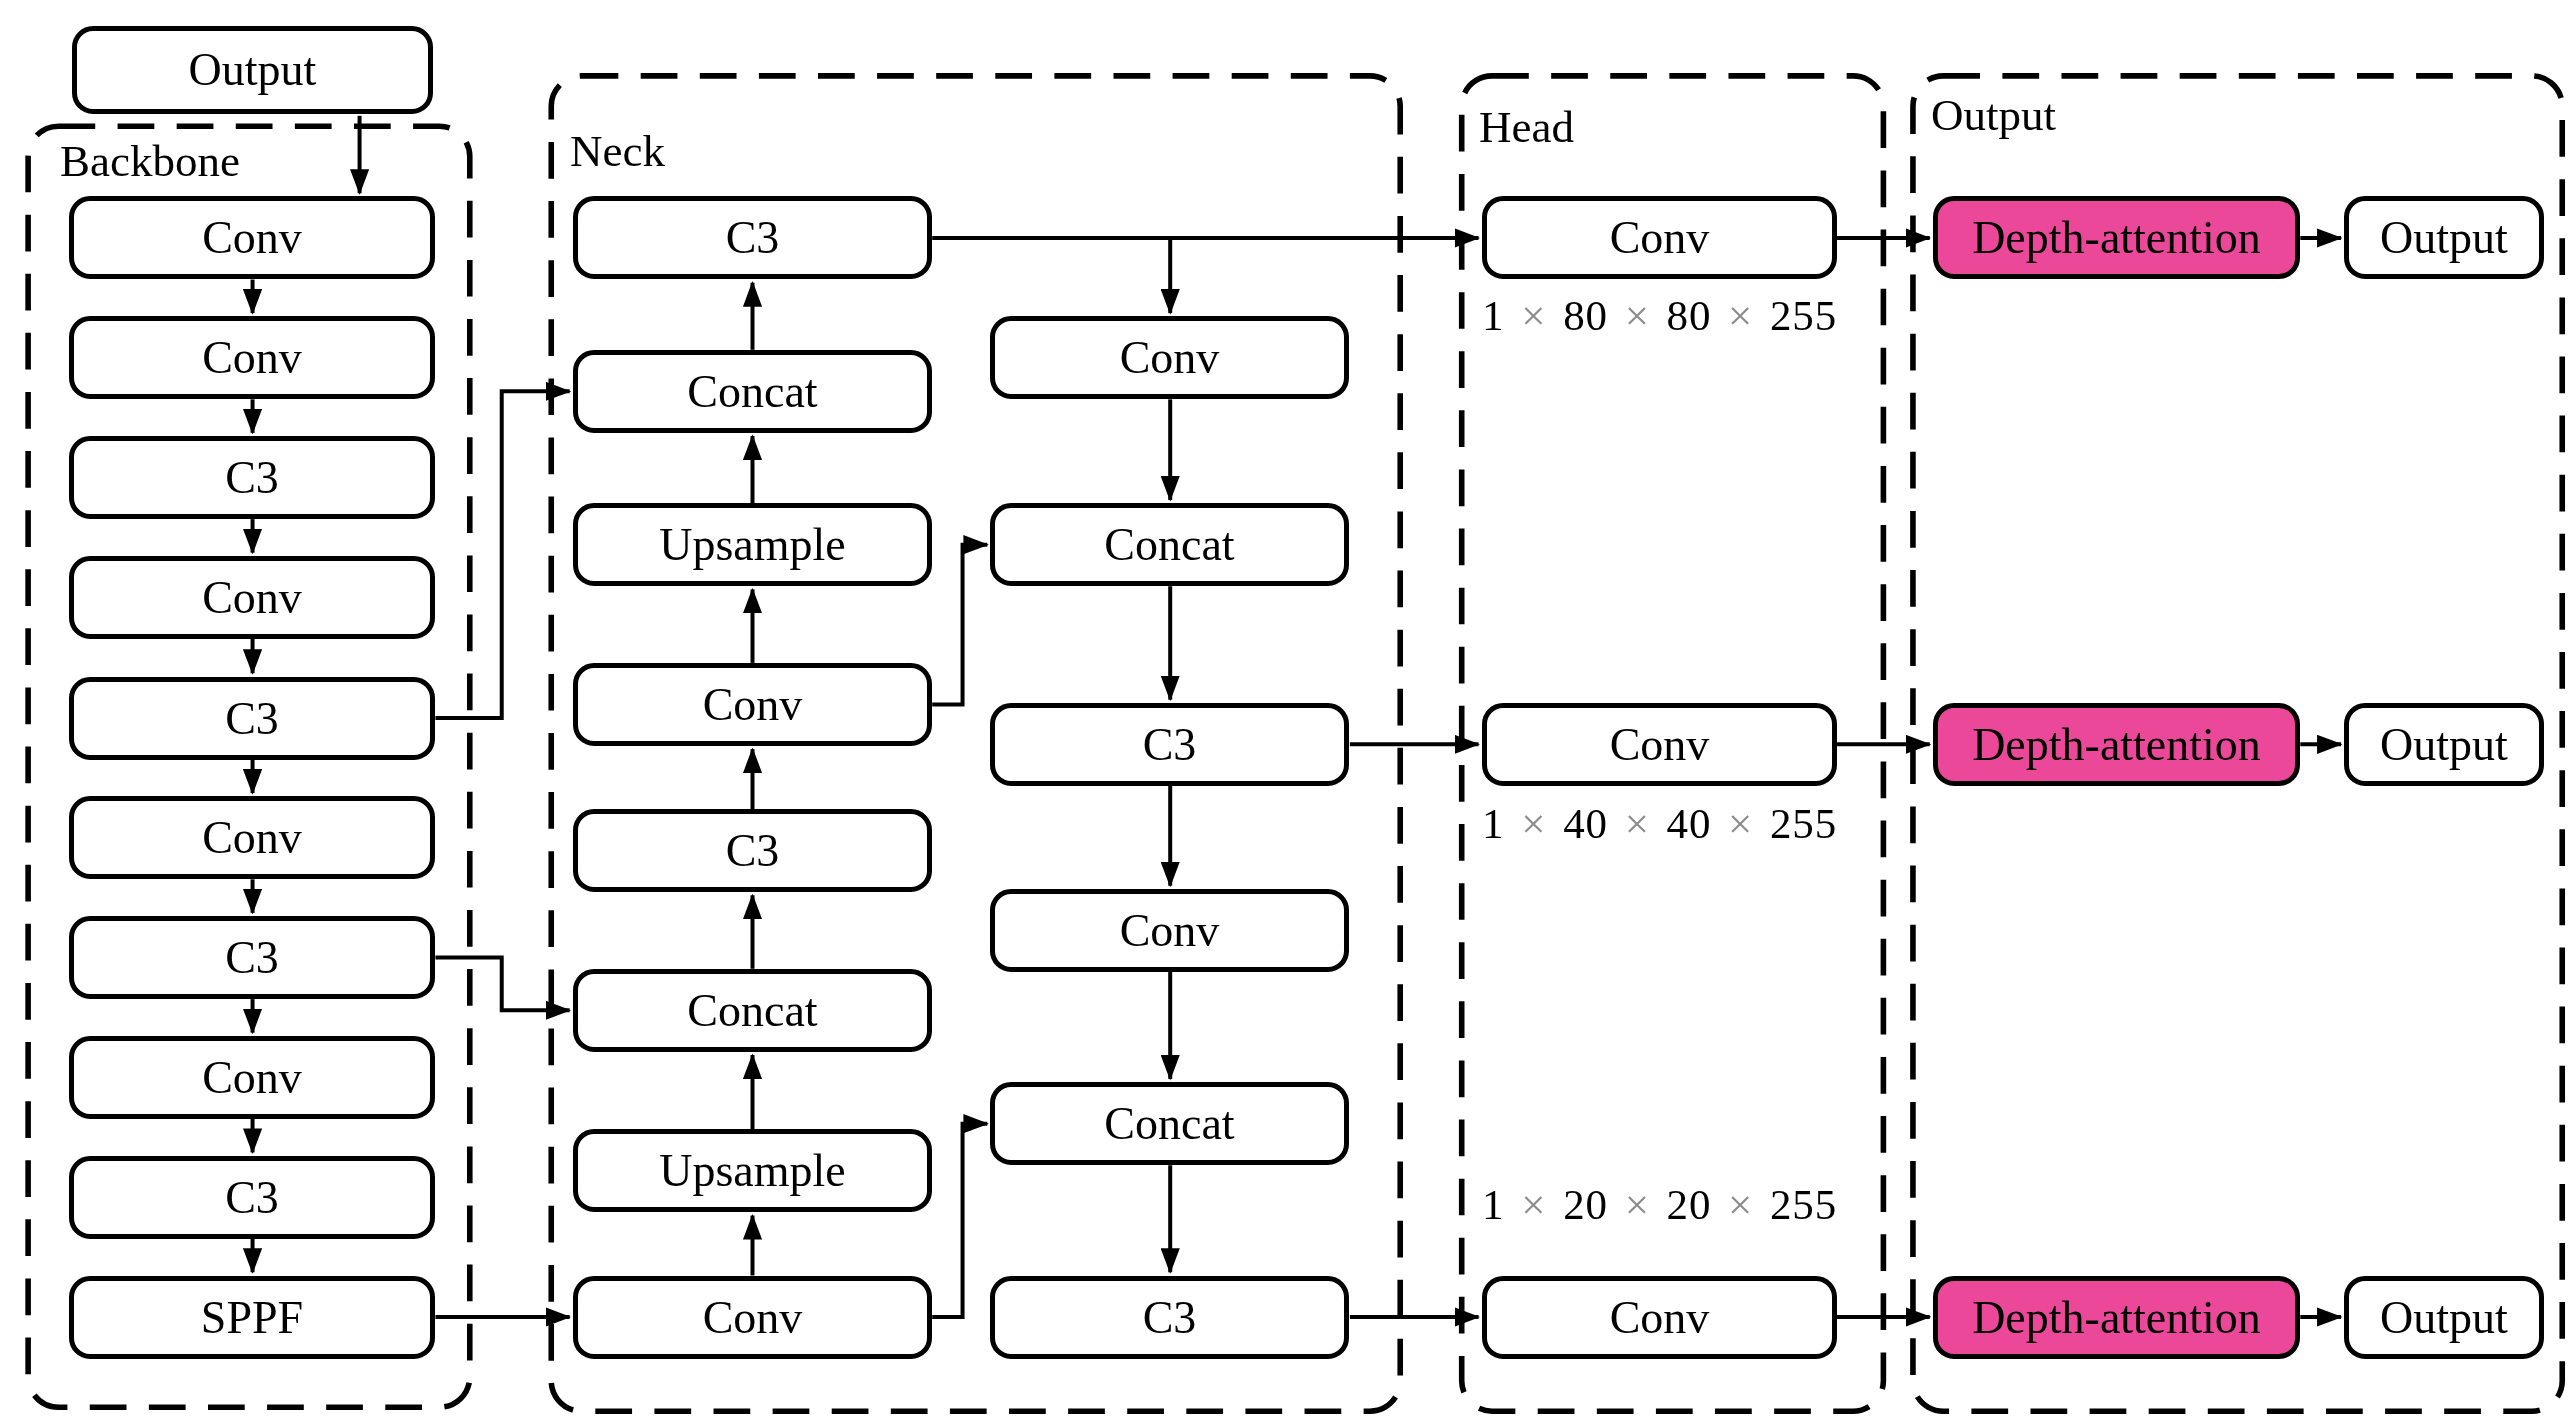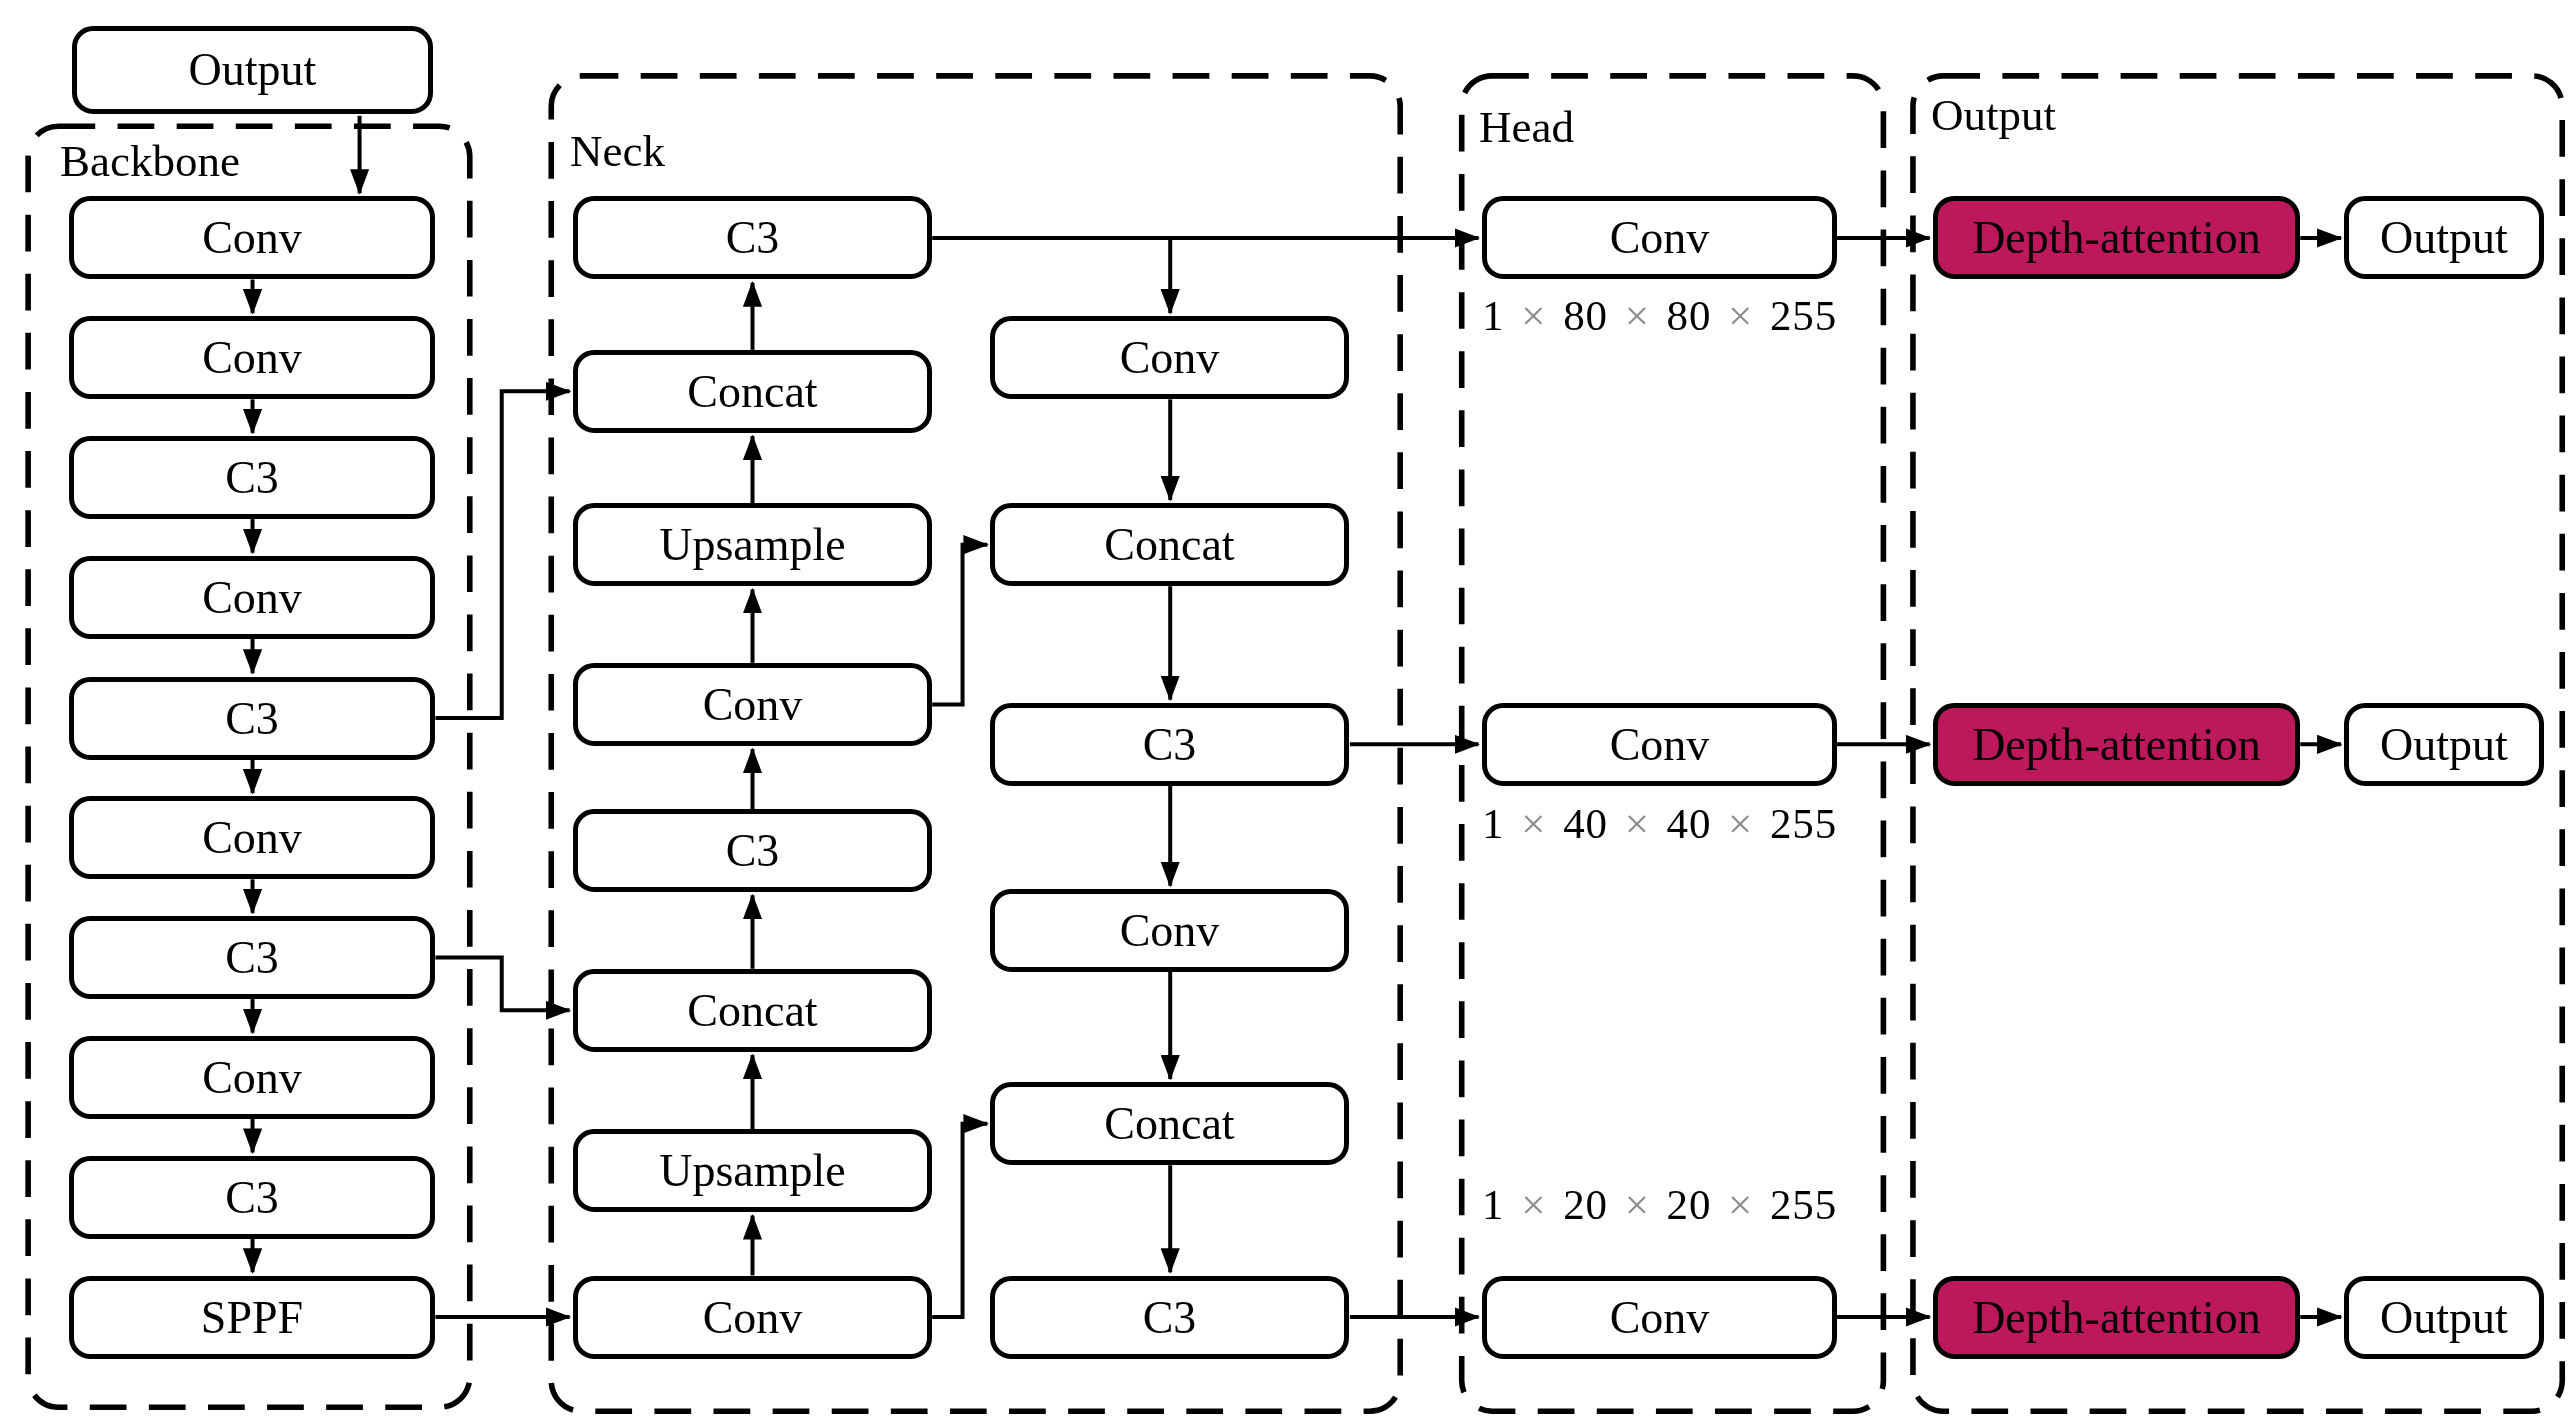--- a/index.html
+++ b/index.html
@@ -4,21 +4,21 @@
 <style>
   html,body{margin:0;padding:0;background:#ffffff;}
   body{width:2576px;height:1420px;position:relative;overflow:hidden;
        font-family:"Liberation Serif","DejaVu Serif",serif;color:#000;}
   .canvas{position:absolute;left:0;top:0;width:2576px;height:1420px;}
   svg.wires{position:absolute;left:0;top:0;z-index:1;}
   .node{position:absolute;z-index:2;box-sizing:border-box;
         background:#ffffff;border:5.6px solid #000;border-radius:21px;
         display:flex;align-items:center;justify-content:center;
         font-size:46px;line-height:1;white-space:nowrap;}
-  .node.attn{background:#be185d;}
+  .node.attn{background:#ec4899;}
   .seclabel{position:absolute;z-index:3;font-size:45px;line-height:1.1;}
   .dimlabel{position:absolute;z-index:2;font-size:43px;line-height:1.1;
             display:flex;align-items:center;justify-content:space-between;letter-spacing:0.8px;}
   .dimlabel .times{color:#8C8C8C;padding:0 2.4px;}
 </style>
 </head>
 <body>
 
 <div class="canvas">
 

